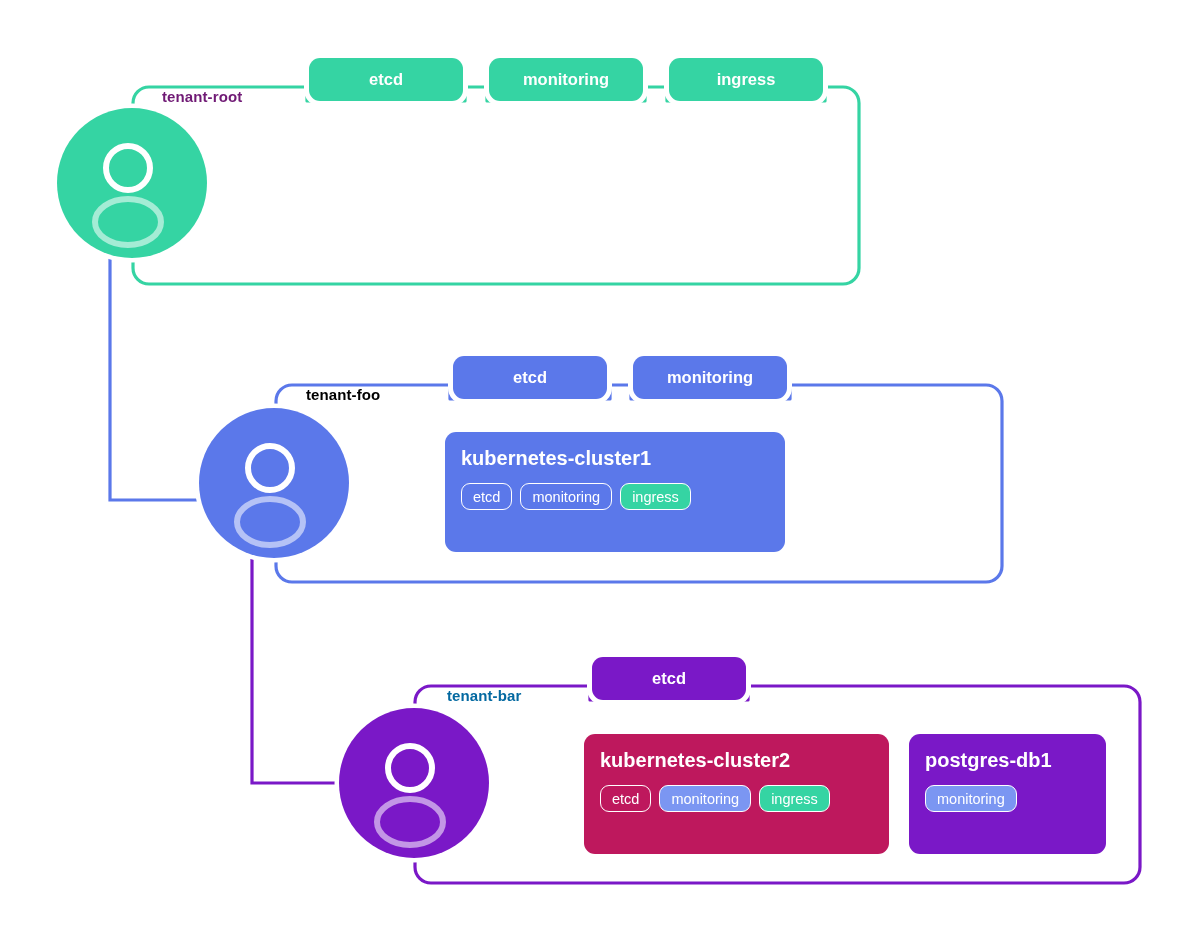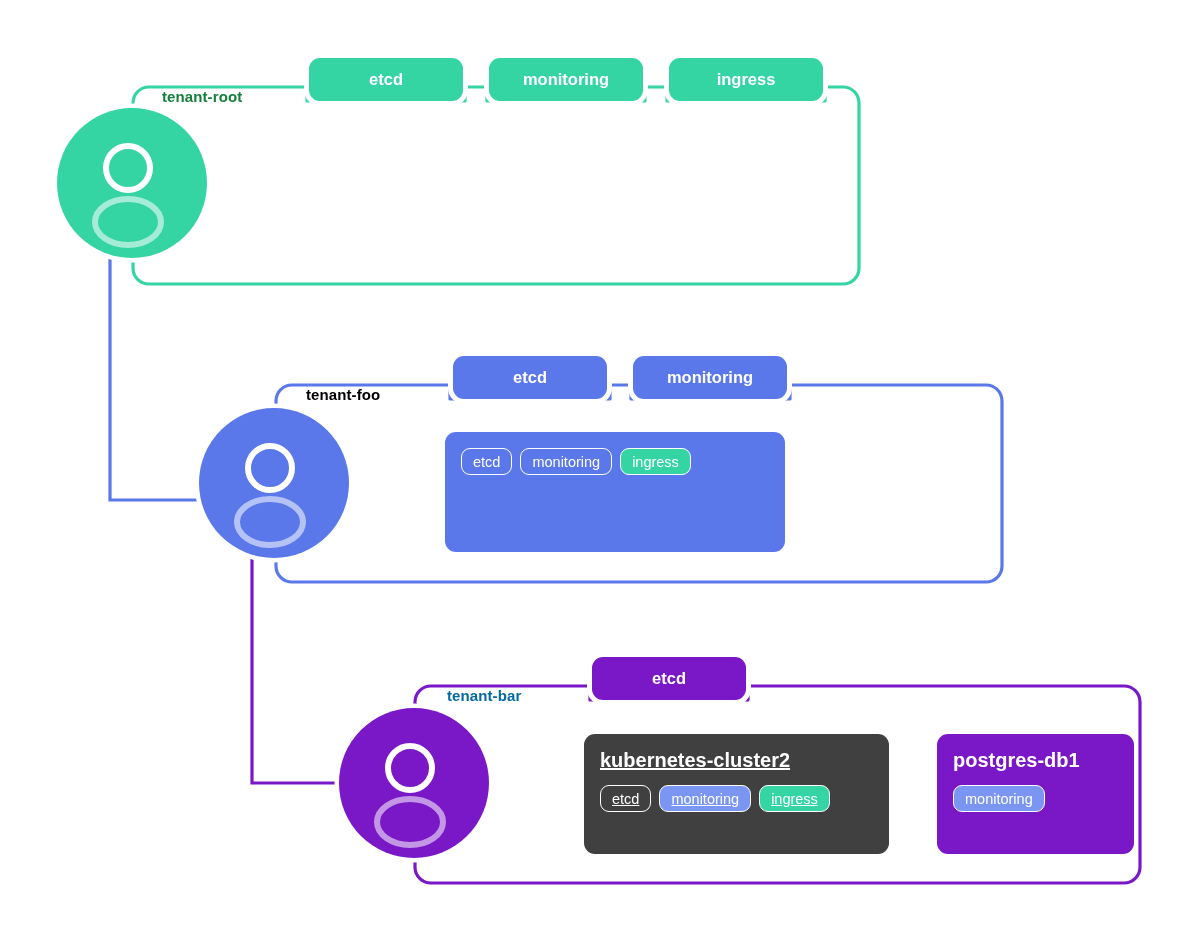--- a/index.html
+++ b/index.html
@@ -155,66 +155,67 @@
     <circle cx="414" cy="783" r="75" fill="none" stroke="#ffffff" stroke-width="9"></circle>
   </svg>
 
   <div class="avatar" style="left:57px; top:108px; width:150px; height:150px; background:#35D4A3;">
     <svg width="150" height="150" viewBox="0 0 150 150">
       <circle cx="71" cy="60" r="22" fill="none" stroke="#ffffff" stroke-width="6"></circle>
       <ellipse cx="71" cy="114" rx="33" ry="23" fill="none" stroke="#ffffff" stroke-width="6" opacity="0.55"></ellipse>
     </svg>
   </div>
 
-  <div class="tenant-label" style="left:162px; top:88px; color:#15803d;">tenant-root</div>
+  <div class="tenant-label" style="left:162px; top:88px; color:#701a75;">tenant-root</div>
 
   <div class="chip-tab" style="left:309px; top:58px; width:154px; background:#35D4A3;">etcd</div>
   <div class="chip-tab" style="left:489px; top:58px; width:154px; background:#35D4A3;">monitoring</div>
   <div class="chip-tab" style="left:669px; top:58px; width:154px; background:#35D4A3;">ingress</div>
 
   <div class="avatar" style="left:199px; top:408px; width:150px; height:150px; background:#5B78EA;">
     <svg width="150" height="150" viewBox="0 0 150 150">
       <circle cx="71" cy="60" r="22" fill="none" stroke="#ffffff" stroke-width="6"></circle>
       <ellipse cx="71" cy="114" rx="33" ry="23" fill="none" stroke="#ffffff" stroke-width="6" opacity="0.55"></ellipse>
     </svg>
   </div>
 
   <div class="tenant-label" style="left:306px; top:386px; color:#000000;">tenant-foo</div>
 
   <div class="chip-tab" style="left:453px; top:356px; width:154px; background:#5B78EA;">etcd</div>
   <div class="chip-tab" style="left:633px; top:356px; width:154px; background:#5B78EA;">monitoring</div>
 
   <div class="res-card" style="left:445px; top:432px; width:340px; height:120px; background:#5B78EA;">
+    <div class="res-title">kubernetes-cluster1</div>
     <div class="res-chips">
       <span class="mini-chip">etcd</span>
       <span class="mini-chip">monitoring</span>
       <span class="mini-chip" style="background:#35D4A3;">ingress</span>
     </div>
   </div>
 
   <div class="avatar" style="left:339px; top:708px; width:150px; height:150px; background:#7A18C7;">
     <svg width="150" height="150" viewBox="0 0 150 150">
       <circle cx="71" cy="60" r="22" fill="none" stroke="#ffffff" stroke-width="6"></circle>
       <ellipse cx="71" cy="114" rx="33" ry="23" fill="none" stroke="#ffffff" stroke-width="6" opacity="0.55"></ellipse>
     </svg>
   </div>
 
   <div class="tenant-label" style="left:447px; top:687px; color:#0369a1;">tenant-bar</div>
 
   <div class="chip-tab" style="left:592px; top:657px; width:154px; background:#7A18C7;">etcd</div>
 
-  <div class="res-card" style="left:584px; top:734px; width:305px; height:120px; background:#404040;text-decoration:underline;">
+  <div class="res-card" style="left:584px; top:734px; width:305px; height:120px; background:#be185d;">
     <div class="res-title">kubernetes-cluster2</div>
     <div class="res-chips">
       <span class="mini-chip">etcd</span>
       <span class="mini-chip" style="background:#7B96F2;">monitoring</span>
       <span class="mini-chip" style="background:#35D4A3;">ingress</span>
     </div>
   </div>
 
-  <div class="res-card" style="left:909px; top:734px; width:197px; height:120px; background:#7A18C7;margin-left:28px;">
+  <div class="res-card" style="left:909px; top:734px; width:197px; height:120px; background:#7A18C7;">
     <div class="res-title">postgres-db1</div>
     <div class="res-chips">
       <span class="mini-chip" style="background:#7B96F2;">monitoring</span>
     </div>
   </div>
 
 </div>
 
 </body></html>

